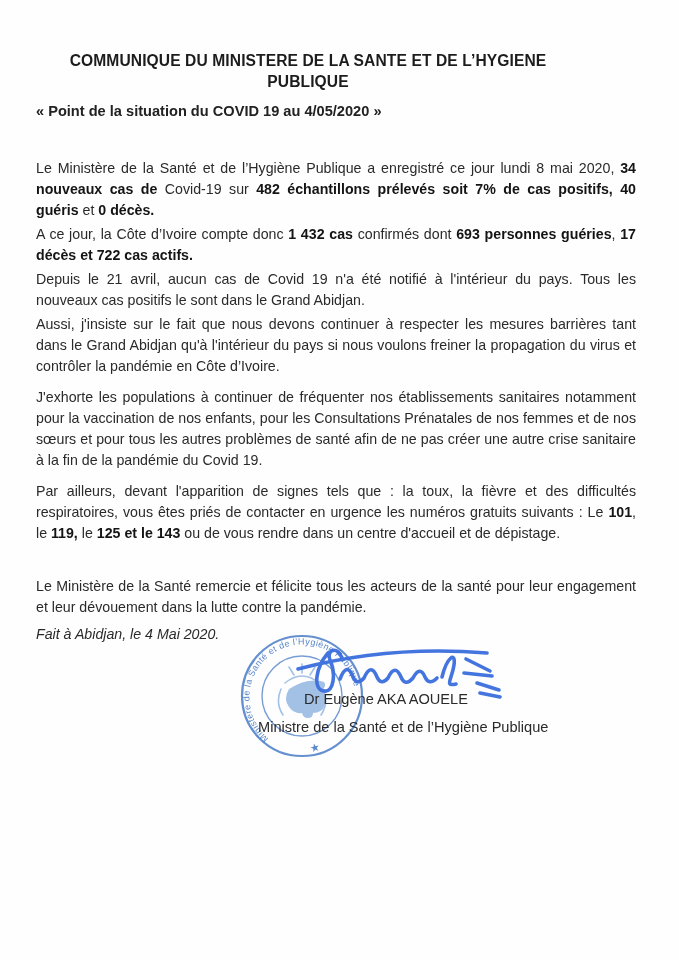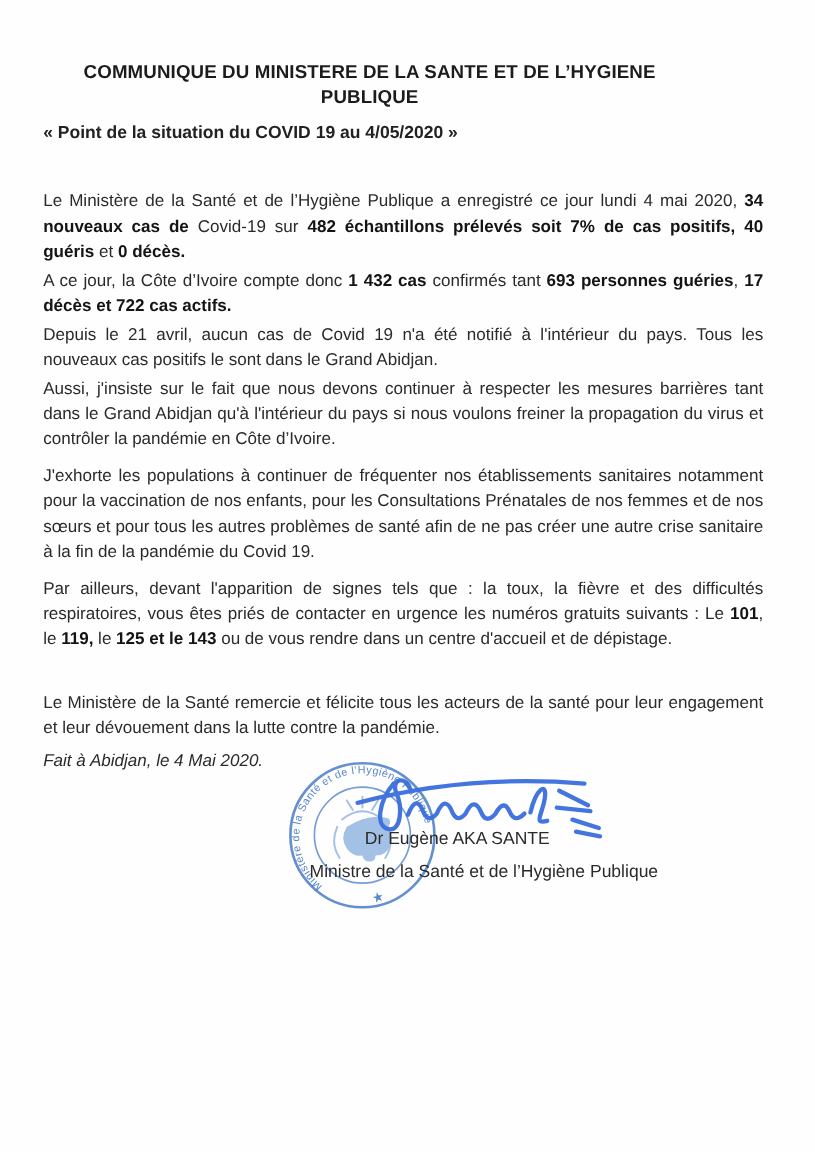--- a/index.html
+++ b/index.html
@@ -54,22 +54,22 @@
 
 <div class="page">
   <div class="content">
 
     <div class="doc-header">
       <h1 class="title">COMMUNIQUE DU MINISTERE DE LA SANTE ET DE L’HYGIENE PUBLIQUE</h1>
       <h2 class="subtitle">« Point de la situation du COVID 19 au 4/05/2020 »</h2>
     </div>
 
     <div class="bodytext">
-        <p><span>Le Ministère de la Santé et de l’Hygiène Publique a enregistré ce jour lundi 4 mai 2020, </span><span class="b">34 nouveaux cas de </span><span>Covid-19 sur </span><span class="b">482 échantillons prélevés soit 7% de cas positifs, 40 guéris</span><span> et </span><span class="b">0 décès.</span></p>
-        <p><span>A ce jour, la Côte d’Ivoire compte donc </span><span class="b">1 432 cas </span><span>confirmés tant </span><span class="b">693 personnes guéries</span><span>, </span><span class="b">17 décès et 722 cas actifs.</span></p>
+        <p><span>Le Ministère de la Santé et de l’Hygiène Publique a enregistré ce jour lundi 8 mai 2020, </span><span class="b">34 nouveaux cas de </span><span>Covid-19 sur </span><span class="b">482 échantillons prélevés soit 7% de cas positifs, 40 guéris</span><span> et </span><span class="b">0 décès.</span></p>
+        <p><span>A ce jour, la Côte d’Ivoire compte donc </span><span class="b">1 432 cas </span><span>confirmés dont </span><span class="b">693 personnes guéries</span><span>, </span><span class="b">17 décès et 722 cas actifs.</span></p>
         <p><span>Depuis le 21 avril, aucun cas de Covid 19 n'a été notifié à l'intérieur du pays. Tous les nouveaux cas positifs le sont dans le Grand Abidjan.</span></p>
         <p><span>Aussi, j'insiste sur le fait que nous devons continuer à respecter les mesures barrières tant dans le Grand Abidjan qu'à l'intérieur du pays si nous voulons freiner la propagation du virus et contrôler la pandémie en Côte d’Ivoire.</span></p>
         <p><span>J'exhorte les populations à continuer de fréquenter nos établissements sanitaires notamment pour la vaccination de nos enfants, pour les Consultations Prénatales de nos femmes et de nos sœurs et pour tous les autres problèmes de santé afin de ne pas créer une autre crise sanitaire à la fin de la pandémie du Covid 19.</span></p>
         <p><span>Par ailleurs, devant l'apparition de signes tels que : la toux, la fièvre et des difficultés respiratoires, vous êtes priés de contacter en urgence les numéros gratuits suivants : Le </span><span class="b">101</span><span>, le </span><span class="b">119,</span><span> le </span><span class="b">125 et le 143</span><span> ou de vous rendre dans un centre d'accueil et de dépistage.</span></p>
         <p><span>Le Ministère de la Santé remercie et félicite tous les acteurs de la santé pour leur engagement et leur dévouement dans la lutte contre la pandémie.</span></p>
       </div>
 
     <p class="dateline">Fait à Abidjan, le 4 Mai 2020.</p>
 
     <div class="sig-area">
@@ -107,18 +107,18 @@
           <path d="M44 20 C 32 34, 28 56, 40 58 C 50 60, 52 40, 46 27 C 42 16, 54 13, 58 25"></path>
           <path d="M56 46 q7 -18 13 -2 q4 9 11 1 q7 -16 13 -1 q4 9 11 1 q7 -15 13 -1 q4 10 12 1 q7 -13 12 -1 q4 9 12 1"></path>
           <path d="M158 44 C 163 24, 172 18, 170 32 C 168 46, 160 54, 172 51"></path>
           <path d="M182 26 l24 12"></path>
           <path d="M180 40 l28 3"></path>
           <path d="M193 50 l22 7"></path>
           <path d="M196 60 l20 4"></path>
         </g>
       </svg>
 
-      <div class="signer-name">Dr Eugène AKA SANTE</div>
+      <div class="signer-name">Dr Eugène AKA AOUELE</div>
       <div class="signer-title">Ministre de la Santé et de l’Hygiène Publique</div>
     </div>
 
   </div>
 </div>
 
 </body></html>

